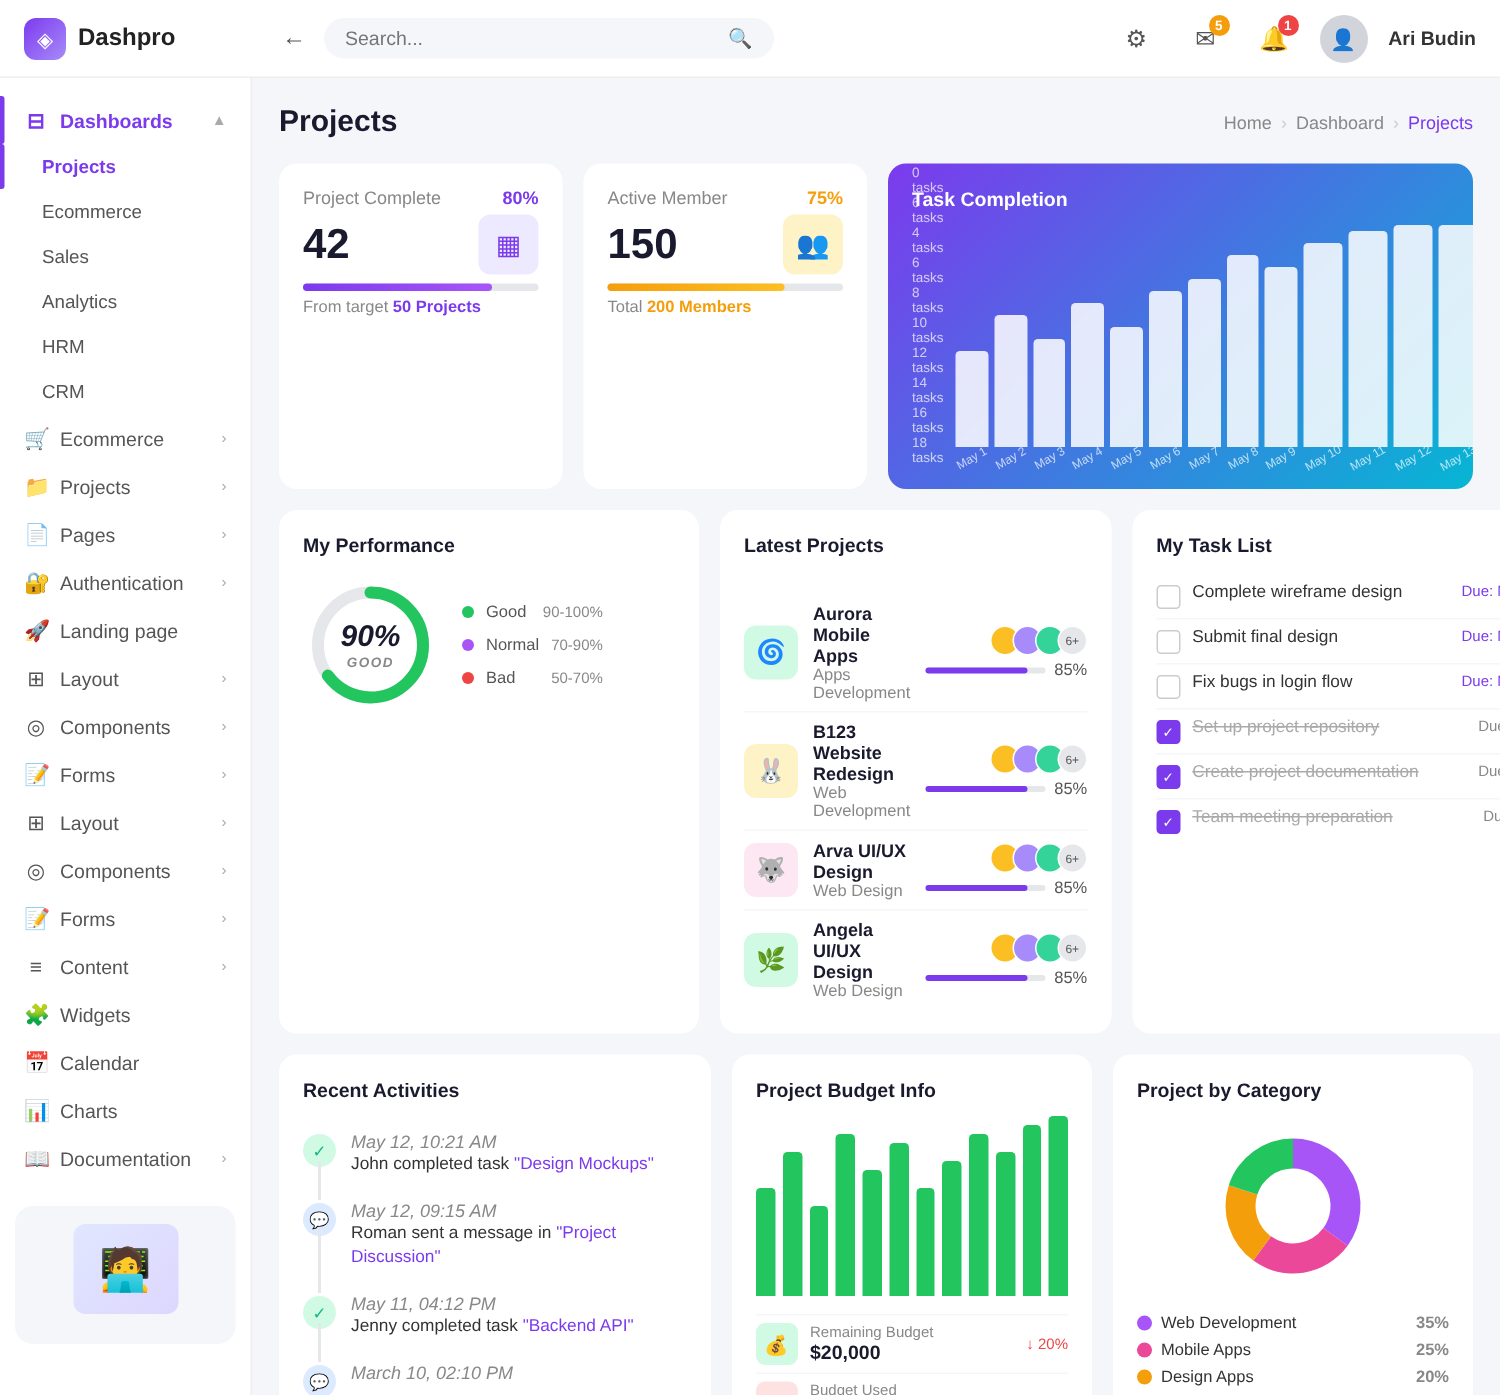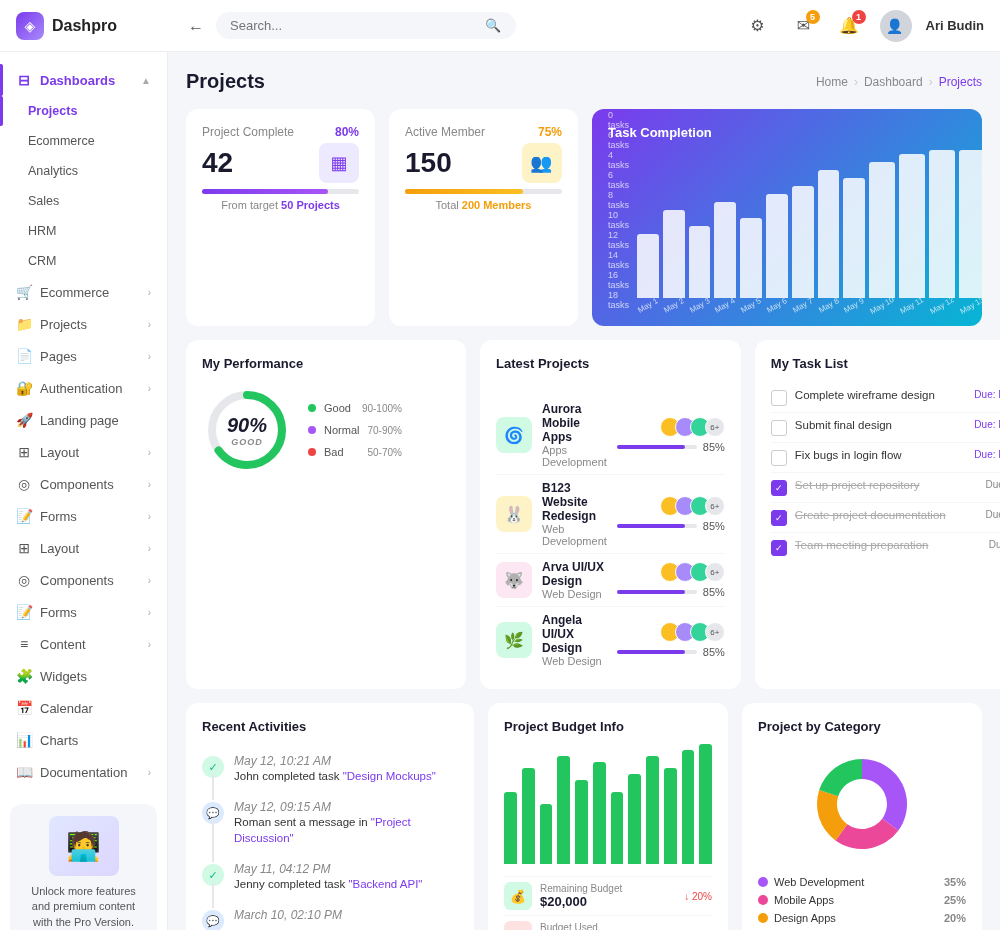--- a/index.html
+++ b/index.html
@@ -49,21 +49,21 @@
     .page-header { display: flex; align-items: center; justify-content: space-between; margin-bottom: 16px; }
     .page-title { font-size: 20px; font-weight: 700; color: #1a1a2e; }
     .breadcrumb { display: flex; align-items: center; gap: 6px; font-size: 12px; color: #888; }
     .breadcrumb .current { color: #7c3aed; }
     .breadcrumb-sep { color: #ccc; }
 
     
     .row { display: flex; gap: 14px; margin-bottom: 14px; }
 
     
-    .stat-card { background: #fff; border-radius: 12px; padding: 16px; flex: 1; text-align: center; }
+    .stat-card { background: #fff; border-radius: 12px; padding: 16px; flex: 1; }
     .stat-card .card-top { display: flex; justify-content: space-between; align-items: flex-start; }
     .stat-card .label { font-size: 12px; color: #888; }
     .stat-card .percent { font-size: 12px; font-weight: 700; color: #7c3aed; }
     .stat-card .value { font-size: 28px; font-weight: 700; color: #1a1a2e; margin: 4px 0; }
     .stat-card .icon-box { width: 40px; height: 40px; border-radius: 8px; display: flex; align-items: center; justify-content: center; font-size: 18px; }
     .icon-purple { background: #ede9fe; color: #7c3aed; }
     .icon-yellow { background: #fef3c7; color: #f59e0b; }
     .progress-bar { height: 5px; background: #e5e7eb; border-radius: 3px; margin-top: 6px; }
     .progress-fill { height: 100%; border-radius: 3px; background: linear-gradient(90deg, #7c3aed, #a855f7); }
     .progress-fill.yellow { background: linear-gradient(90deg, #f59e0b, #fbbf24); }
@@ -204,24 +204,24 @@
       <span>Dashboards</span>
       <span class="chevron">▲</span>
     </div>
     <div class="sidebar-item sub active">
       <span>Projects</span>
     </div>
     <div class="sidebar-item sub">
       <span>Ecommerce</span>
     </div>
     <div class="sidebar-item sub">
+      <span>Sales</span>
+    </div>
+    <div class="sidebar-item sub">
       <span>Analytics</span>
-    </div>
-    <div class="sidebar-item sub">
-      <span>Sales</span>
     </div>
     <div class="sidebar-item sub">
       <span>HRM</span>
     </div>
     <div class="sidebar-item sub">
       <span>CRM</span>
     </div>
 
     <div class="sidebar-item">
       <span class="sidebar-icon">🛒</span>
@@ -295,21 +295,20 @@
       <span>Charts</span>
     </div>
     <div class="sidebar-item">
       <span class="sidebar-icon">📖</span>
       <span>Documentation</span>
       <span class="chevron">›</span>
     </div>
 
     <div class="pro-box">
       <div class="illustration">🧑‍💻</div>
-      <p>Unlock more features and premium content with the Pro Version.</p>
 
     </div>
   </div>
 
   <div class="main">
 
     <div class="page-header">
       <h1 class="page-title">Projects</h1>
       <div class="breadcrumb">
         <span>Home</span>

